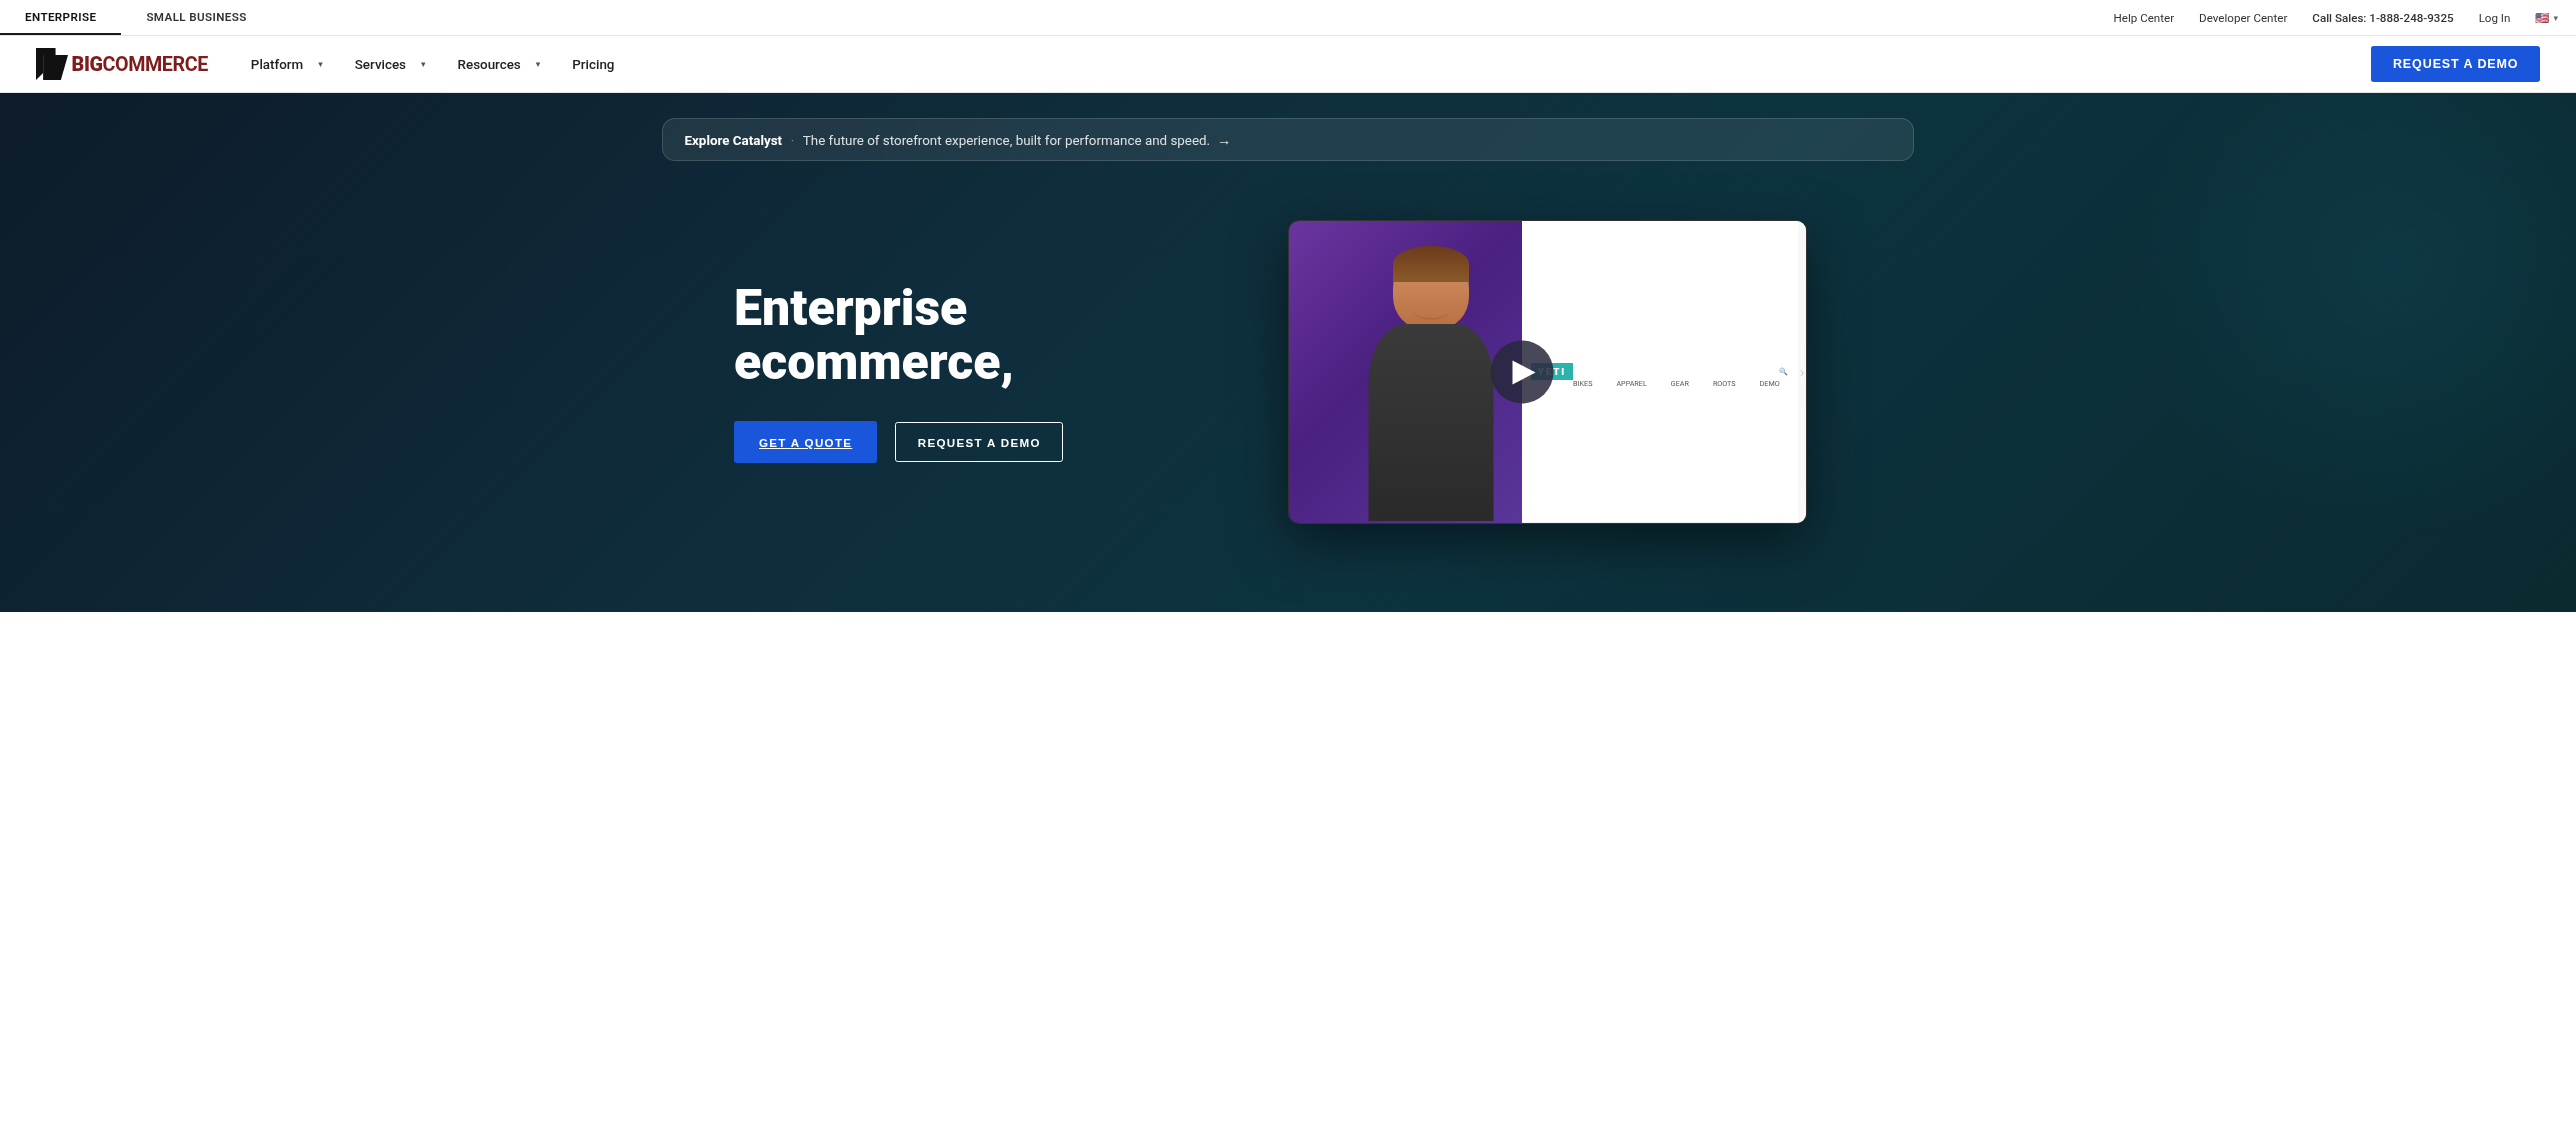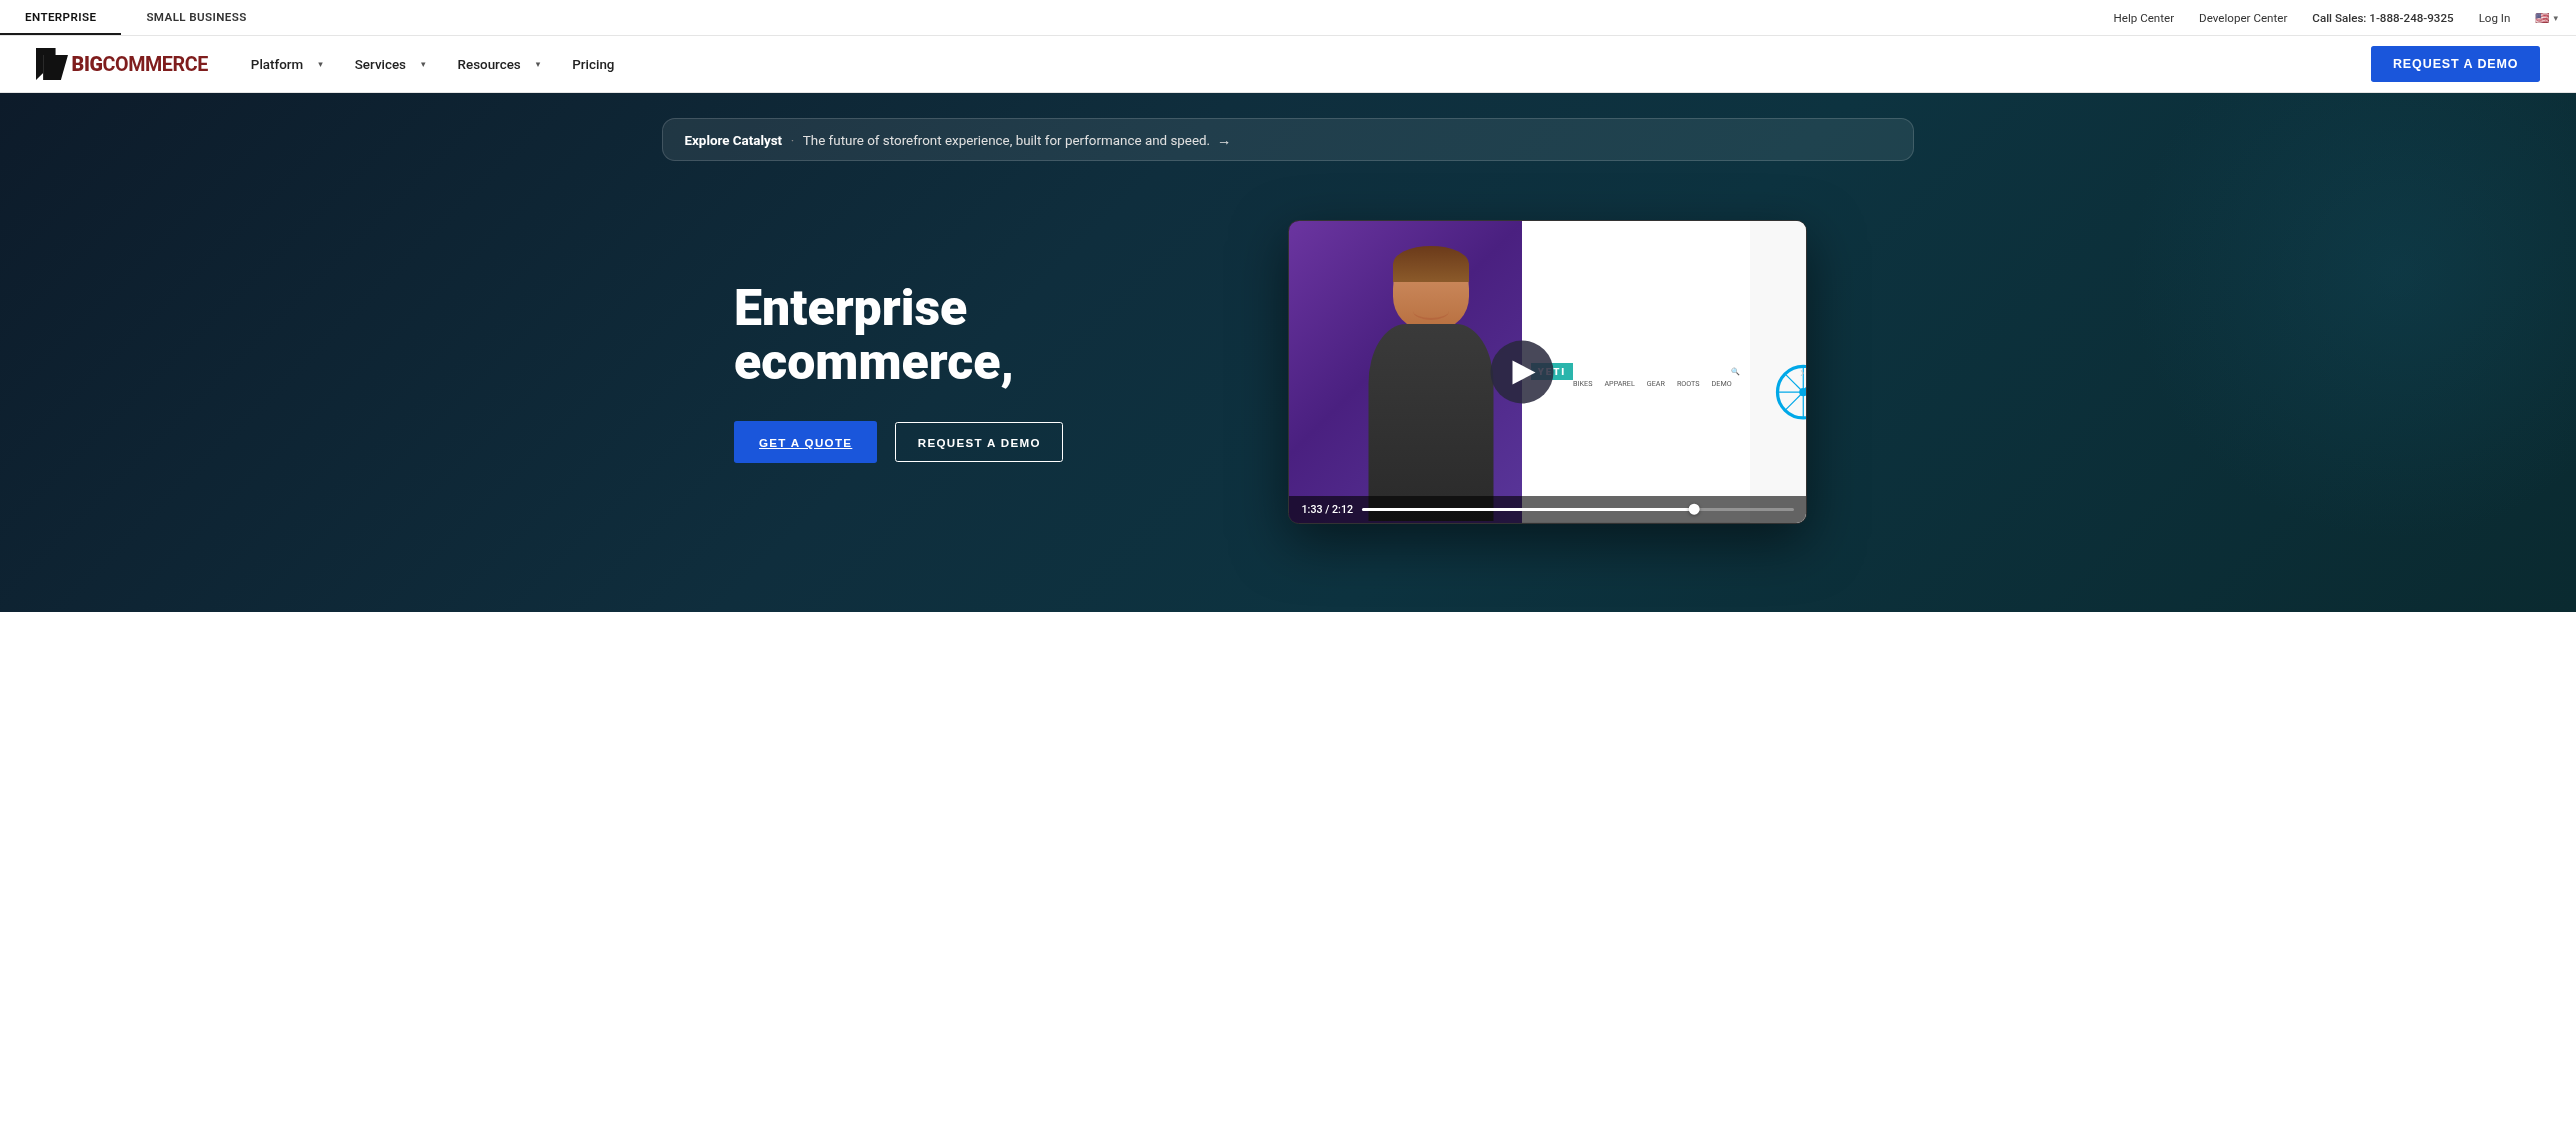--- a/index.html
+++ b/index.html
@@ -279,21 +279,21 @@
     .yeti-logo {
       background: #2ab5ac;
       color: #fff;
       font-weight: 900;
       font-size: 9.8px;
       padding: 2.7px 7.2px;
       letter-spacing: 1.8px;
     }
     .ecom-nav-items {
       display: flex;
-      gap: 12px;
+      gap: 24px;
       font-size: 7.2px;
       color: #555;
       margin-top: 24px;
     }
     .ecom-body {
       flex: 1;
       display: flex;
       align-items: center;
       justify-content: center;
       padding: 9px;
@@ -547,25 +547,18 @@
           </div>
 
           <div style="position:absolute; right:1.8px; top:50%; transform:translateY(-50%); color:#ccc; font-size:14.3px; z-index:5;">›</div>
 
         </div>
 
         <div class="play-button">
           <div class="play-triangle"></div>
         </div>
 
-        <div class="video-controls">
-          <span class="video-time">1:33 / 2:12</span>
-          <div class="progress-bar">
-            <div class="progress-fill"></div>
-            <div class="progress-thumb"></div>
-          </div>
-        </div>
 
       </div>
     </div>
   </div>
 </section>
 
 
 </body></html>

